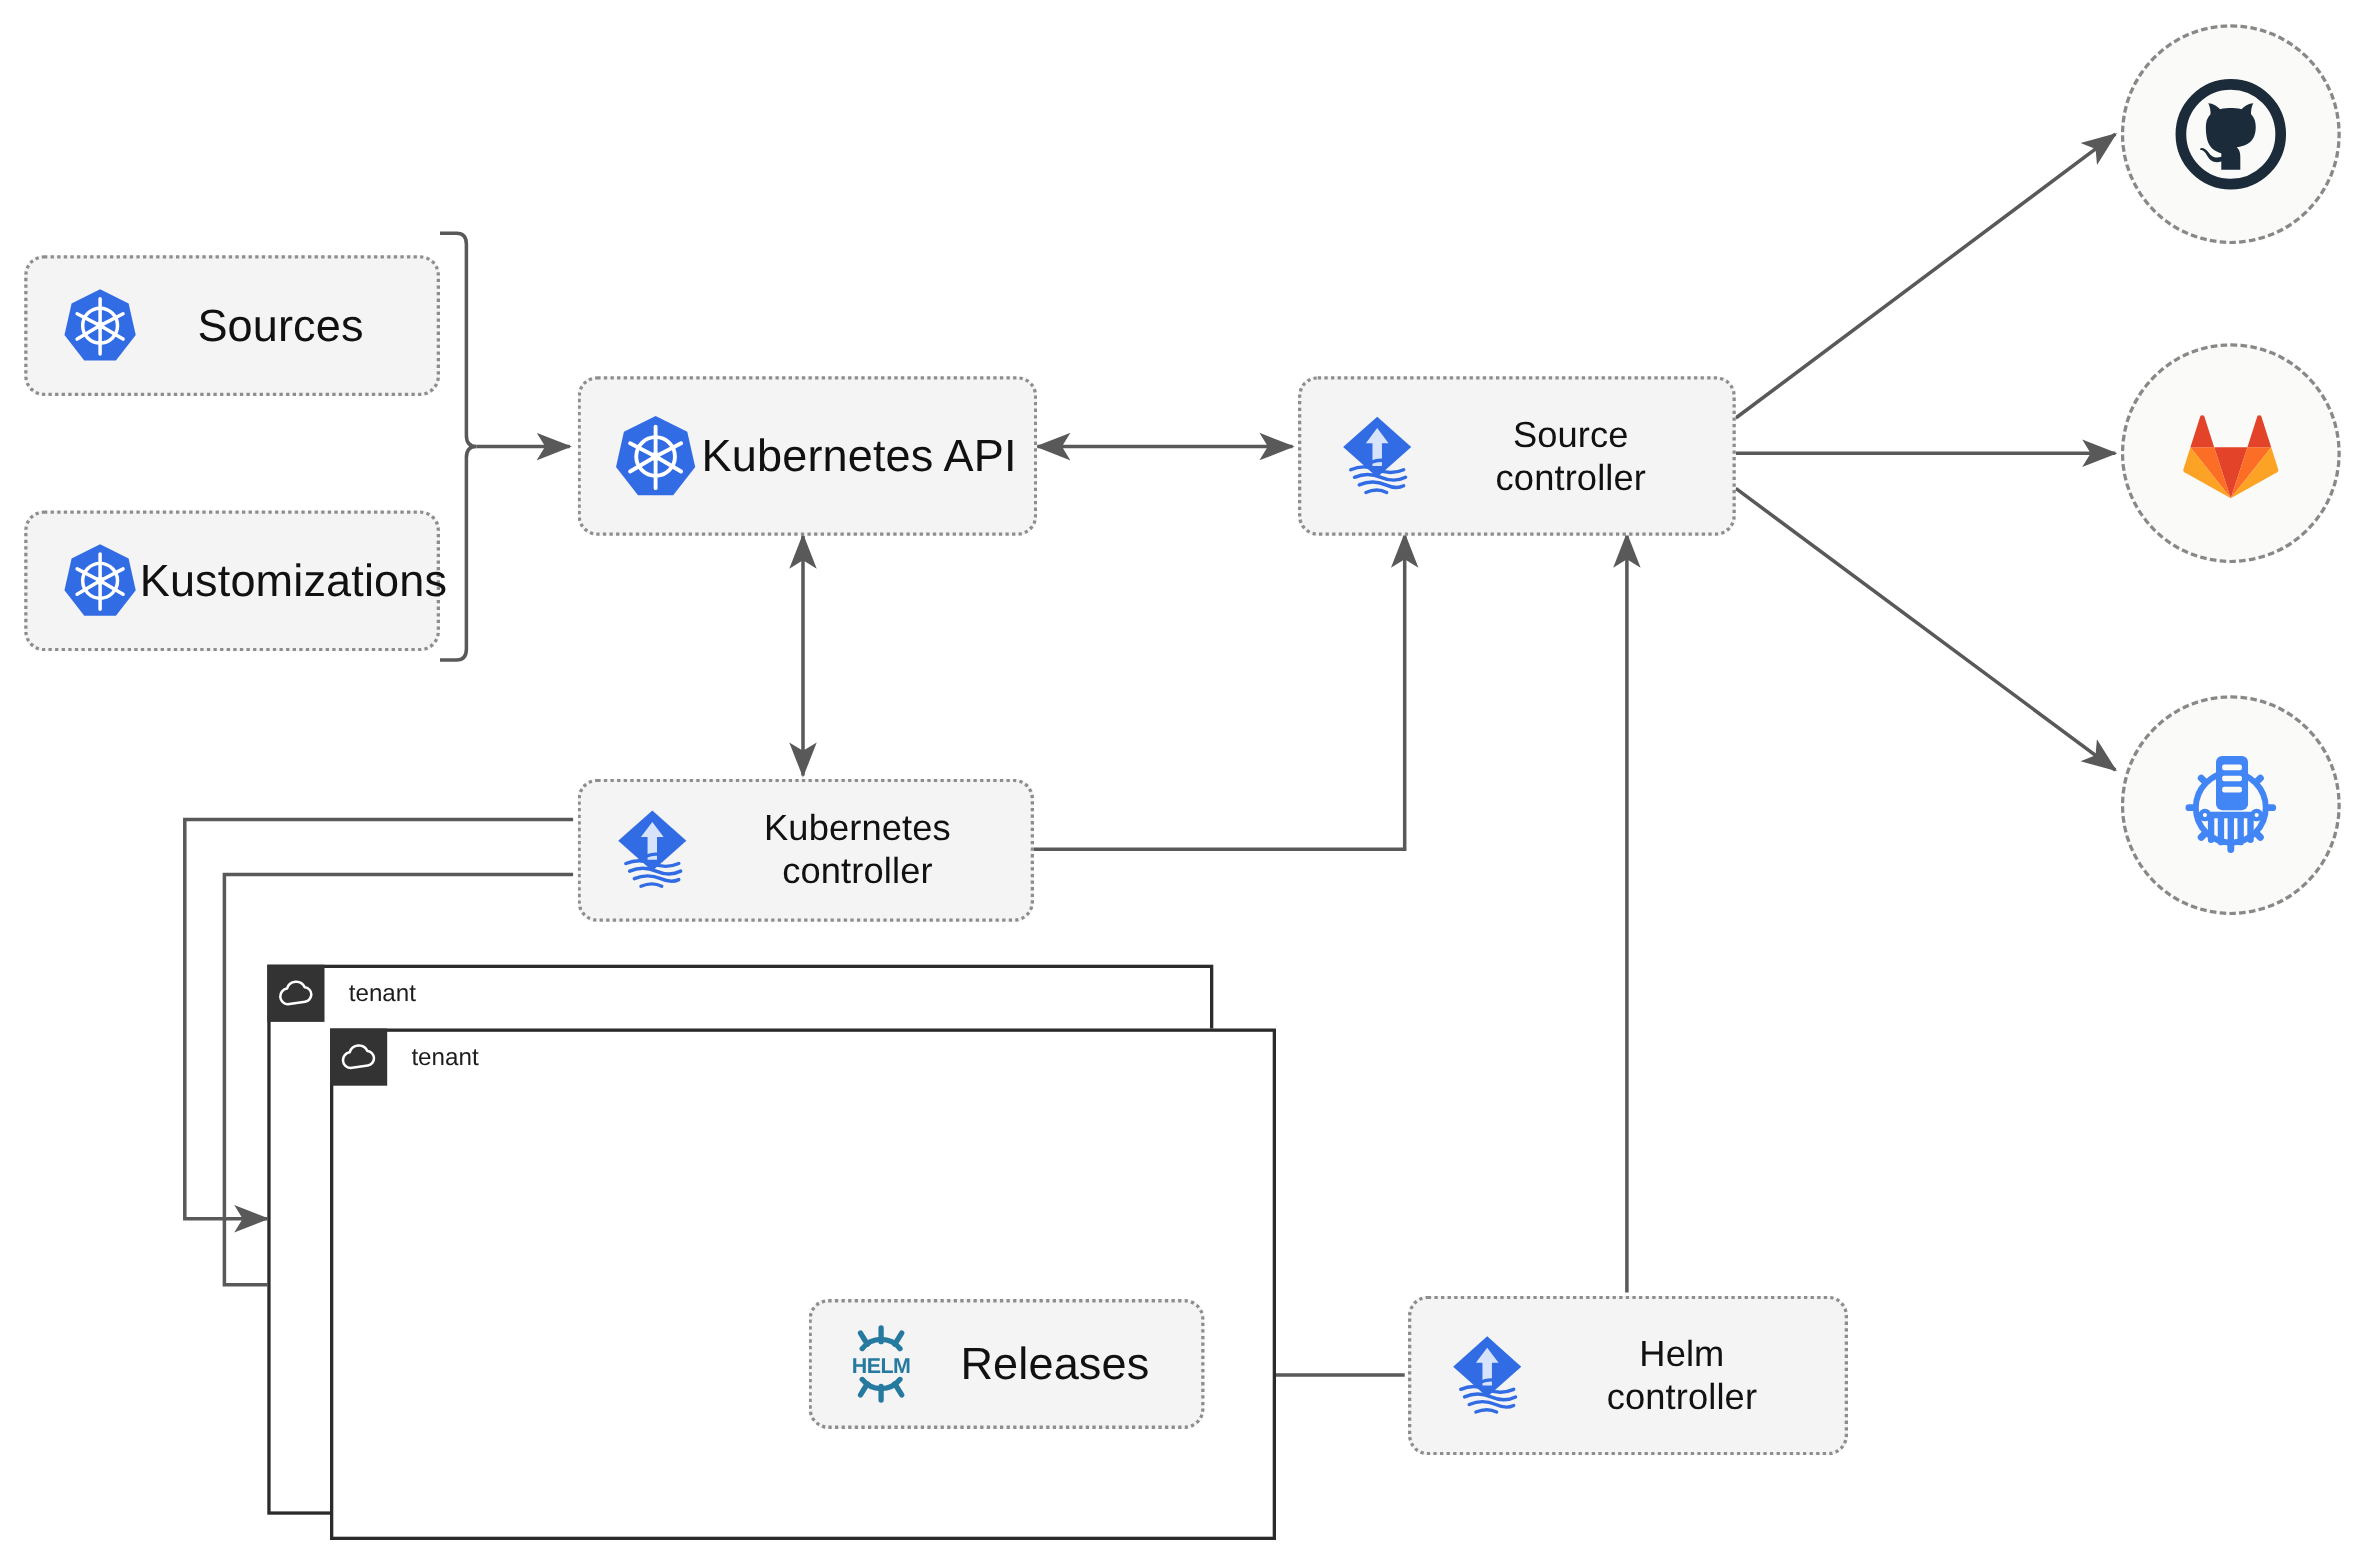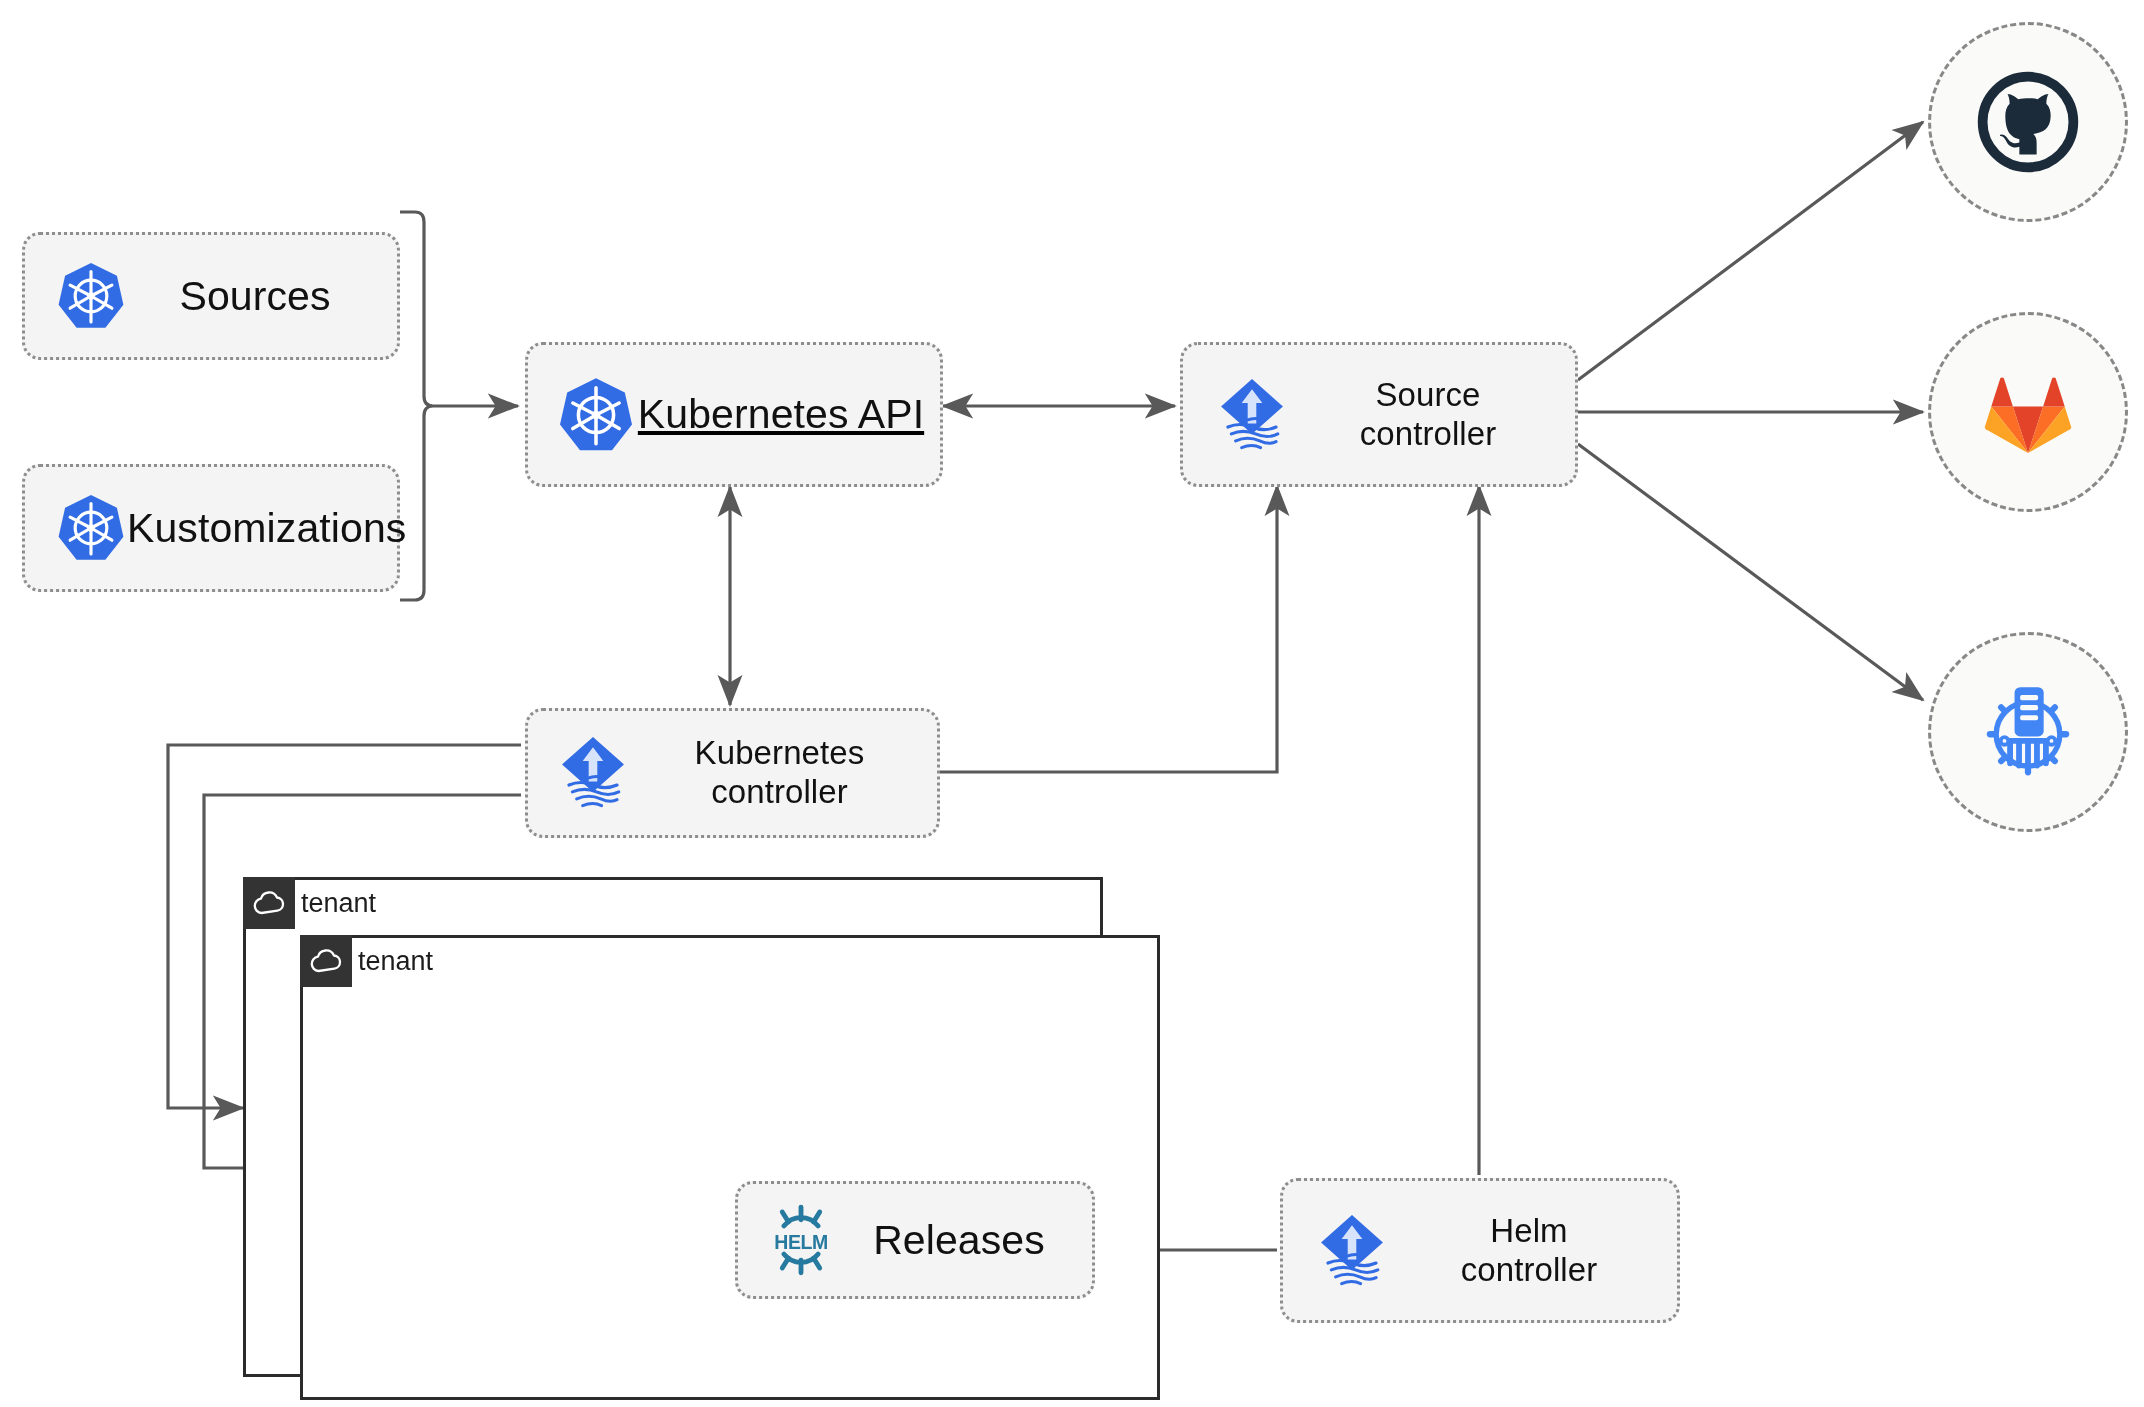--- a/index.html
+++ b/index.html
@@ -28,21 +28,21 @@
     position:absolute;background:#ffffff;border:3px solid #2b2b2b;box-sizing:border-box;
   }
   .tenant-head{
     position:absolute;display:flex;align-items:center;height:52px;
   }
   .tenant-badge{
     width:52px;height:52px;background:#333333;display:flex;align-items:center;justify-content:center;
     box-sizing:border-box;
   }
   .tenant-name{
-    color:#1d1d1d;font-size:27px;padding-left:6px;white-space:nowrap;
+    color:#1d1d1d;font-size:22px;padding-left:22px;white-space:nowrap;
   }
 
   
   .provider{
     position:absolute;width:200px;height:200px;border-radius:50%;
     background:#fafaf8;border:3px dashed #888888;
     display:flex;align-items:center;justify-content:center;box-sizing:border-box;
   }
 </style>
 </head>
@@ -144,21 +144,21 @@
           <line x1="50" y1="50" x2="79" y2="67"></line>
           <line x1="50" y1="50" x2="50" y2="86"></line>
           <line x1="50" y1="50" x2="21" y2="67"></line>
           <line x1="50" y1="50" x2="21" y2="35"></line>
         </g>
       </svg>
     </div>
     <div class="lbl">Kustomizations</div>
   </div>
 
-  <div class="node" style="left:525px;top:342px;width:418px;height:145px;padding-left:28px;text-decoration:underline;">
+  <div class="node" style="left:525px;top:342px;width:418px;height:145px;padding-left:28px;">
     <div class="ico">
       <svg width="80" height="80" viewBox="0 0 100 100">
         <polygon points="50,4 86,22 95,62 70,94 30,94 5,62 14,22" fill="#326ce5"></polygon>
         <g fill="none" stroke="#ffffff" stroke-width="4.4" stroke-linecap="round">
           <circle cx="50" cy="50" r="22"></circle>
           <circle cx="50" cy="50" r="5.2" fill="#ffffff" stroke="none"></circle>
           <line x1="50" y1="50" x2="50" y2="16"></line>
           <line x1="50" y1="50" x2="79" y2="35"></line>
           <line x1="50" y1="50" x2="79" y2="67"></line>
           <line x1="50" y1="50" x2="50" y2="86"></line>

